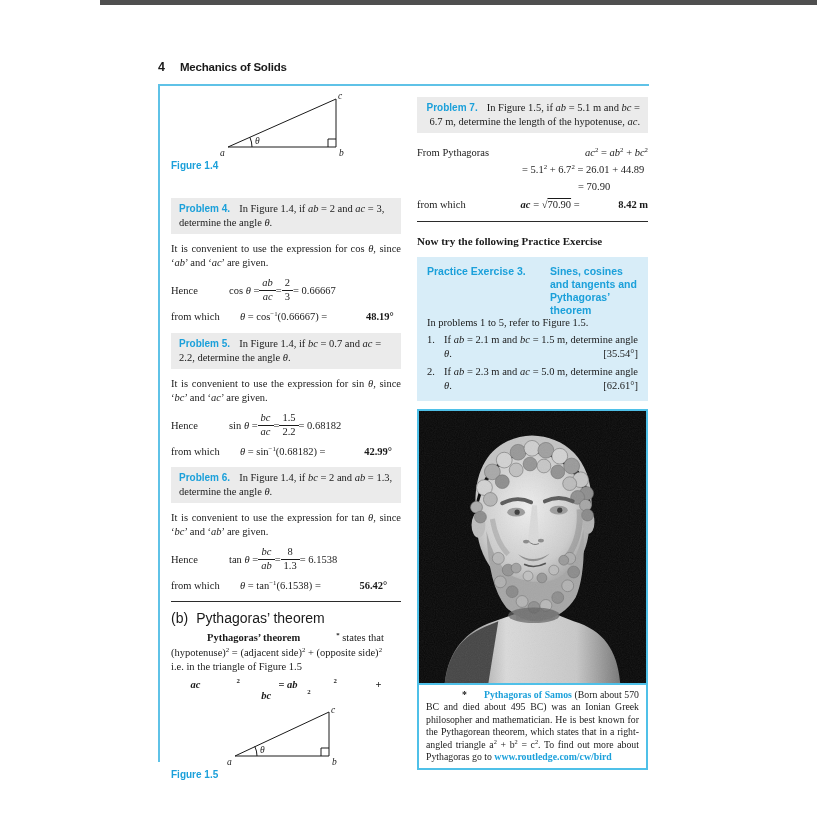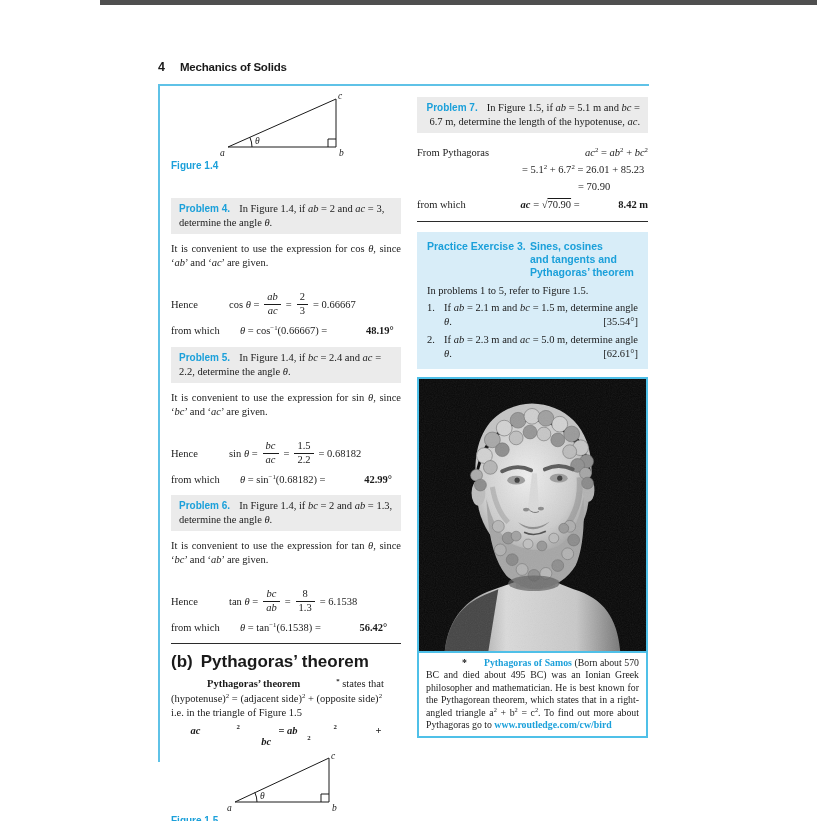--- a/index.html
+++ b/index.html
@@ -17,48 +17,48 @@
   .col-left{position:absolute;left:171px;top:90px;width:230px;}
   .col-right{position:absolute;left:417px;top:95px;width:231px;}
   .fig-svg{display:block;}
   .fig-caption{font-family:"Liberation Sans",sans-serif;font-weight:bold;font-size:10px;
     color:var(--accent-blue,#1ba0da);margin-top:2px;}
   .prob-box{background:var(--problem-box-bg,#ebebeb);padding:4px 8px;font-size:10.5px;
     line-height:14px;margin-top:27px;}
   .prob-label{font-family:"Liberation Sans",sans-serif;font-weight:bold;font-size:10px;
     color:var(--accent-blue,#1ba0da);margin-right:9px;white-space:nowrap;}
   .para{font-size:10.5px;line-height:14px;text-align:justify;margin-top:8px;}
-  .eqrow{display:flex;align-items:center;margin-top:19px;min-height:30px;font-size:10.5px;}
+  .eqrow{display:flex;align-items:center;margin-top:5px;min-height:30px;font-size:10.5px;}
   .eqlabel{width:58px;flex:none;}
-  .eq{display:inline-flex;align-items:center;gap:5px;}
+  .eq{display:inline-flex;align-items:center;}
   .frac{display:inline-block;text-align:center;line-height:12.5px;vertical-align:middle;}
   .frac .fnum{display:block;border-bottom:1px solid #1a1a1a;padding:0 3px;}
   .frac .fden{display:block;padding:0 3px;}
   .frac.it{font-style:italic;}
   .concrow{display:flex;margin-top:4px;font-size:10.5px;line-height:15px;}
   .conc-eq{margin-left:11px;}
   .rule{border:none;border-top:1.3px solid #2b2b2b;margin:8px 0 0 0;}
-  .subhead{font-family:"Liberation Sans",sans-serif;font-weight:bold;font-size:17px;margin-top:8px;}
+  .subhead{font-family:"Liberation Sans",sans-serif;font-weight:normal;font-size:14px;margin-top:8px;}
   .subhead .pfx{margin-right:8px;}
   .bodyline{font-size:10.5px;line-height:14.5px;}
   .bodyline.first{margin-top:5px;}
   .center-eq{text-align:center;font-size:10.5px;margin-top:4px;}
   .weq-row{display:flex;font-size:10.5px;line-height:16px;margin-top:1px;justify-content:space-between;}
   .weq-row.mt{margin-top:12px;}
   .weq-label{width:88px;flex:none;}
   .indent2{padding-left:105px;}
   .indent3{padding-left:161px;}
   .l4pad{padding-left:4px;}
   .nowtry{font-size:11px;font-weight:bold;margin-top:13px;}
   .practice-box{background:var(--practice-box-bg,#d8edf8);margin-top:10px;padding:8px 10px 9px 10px;}
   .pe-title{display:flex;font-family:"Liberation Sans",sans-serif;font-weight:bold;
-    font-size:10.5px;line-height:13px;color:var(--accent-blue,#1ba0da);}
+    font-size:10.5px;line-height:13px;color:var(--accent-blue,#1ba0da);gap:20px;}
   .pe-title-label{width:103px;flex:none;}
   .pe-title-lines{flex:1;}
-  .pe-intro{font-size:10.5px;margin-top:6px;}
+  .pe-intro{font-size:10.5px;}
   .pe-item{display:flex;margin-top:5px;font-size:10.5px;line-height:13.5px;}
   .pe-num{width:17px;flex:none;}
   .pe-text{flex:1;text-align:justify;}
   .pe-answer{float:right;}
   .photo-box{margin-top:8px;border:2px solid var(--photo-border,#4fc0e8);width:227px;}
   .photo{height:272px;background:#080808;overflow:hidden;}
   .photo svg{display:block;}
   .footnote{border-top:2px solid var(--photo-border,#4fc0e8);padding:4px 7px 5px 7px;
     font-size:9.8px;line-height:12.4px;text-align:justify;}
   
@@ -118,21 +118,21 @@
         </span>
       <span>= 0.66667</span>
     </span>
   </div>
   <div class="concrow">
     <span class="eqlabel">from which</span>
     <span class="conc-eq"><span class="rt-i">θ</span><span> = cos</span><span class="rt-sup">−1</span><span>(0.66667) = </span><span class="rt-b">48.19°</span></span>
   </div>
 
   <div class="prob-box" style="margin-top:9px;">
-    <span class="prob-label">Problem 5.</span><span><span>In Figure 1.4, if </span><span class="rt-i">bc</span><span> = 2.4 and </span><span class="rt-i">ac</span><span> = 2.2, determine the angle </span><span class="rt-i">θ</span><span>.</span></span>
+    <span class="prob-label">Problem 5.</span><span><span>In Figure 1.4, if </span><span class="rt-i">bc</span><span> = 0.7 and </span><span class="rt-i">ac</span><span> = 2.2, determine the angle </span><span class="rt-i">θ</span><span>.</span></span>
   </div>
   <div class="para"><span>It is convenient to use the expression for sin </span><span class="rt-i">θ</span><span>, since ‘</span><span class="rt-i">bc</span><span>’ and ‘</span><span class="rt-i">ac</span><span>’ are given.</span></div>
   <div class="eqrow">
     <span class="eqlabel">Hence</span>
     <span class="eq">
       <span><span>sin </span><span class="rt-i">θ</span><span> =</span></span>
       <span class="frac it">
           <span class="fnum">bc</span>
           <span class="fden">ac</span>
         </span>
@@ -203,32 +203,33 @@
 
   <div class="prob-box" style="margin-top:2px;text-align:right;">
     <span class="prob-label">Problem 7.</span><span><span>In Figure 1.5, if </span><span class="rt-i">ab</span><span> = 5.1 m and </span><span class="rt-i">bc</span><span> = 6.7 m, determine the length of the hypotenuse, </span><span class="rt-i">ac</span><span>.</span></span>
   </div>
 
   <div class="weq-row mt">
     <span class="weq-label">From Pythagoras</span>
     <span><span class="rt-i">ac</span><span class="rt-sup">2</span><span> = </span><span class="rt-i">ab</span><span class="rt-sup">2</span><span> + </span><span class="rt-i">bc</span><span class="rt-sup">2</span></span>
   </div>
   <div class="weq-row indent2">
-    <span><span>= 5.1</span><span class="rt-sup">2</span><span> + 6.7</span><span class="rt-sup">2</span><span> = 26.01 + 85.23</span></span>
+    <span><span>= 5.1</span><span class="rt-sup">2</span><span> + 6.7</span><span class="rt-sup">2</span><span> = 26.01 + 44.89</span></span>
   </div>
   <div class="weq-row indent3">
     <span>= 70.90</span>
   </div>
   <div class="weq-row" style="margin-top:2px;">
     <span class="weq-label">from which</span>
     <span class="l4pad"><span class="rt-bi">ac</span><span> = </span><span>√</span><span class="rt-rad">70.90</span><span> = </span><span class="rt-b">8.42 m</span></span>
   </div>
 
   <hr class="rule">
 
+  <div class="nowtry">Now try the following Practice Exercise</div>
 
   <div class="practice-box">
     <div class="pe-title">
       <span class="pe-title-label">Practice Exercise 3.</span>
       <span class="pe-title-lines">
         <span style="display:block">Sines, cosines</span>
         <span style="display:block">and tangents and</span>
         <span style="display:block">Pythagoras’ theorem</span>
       </span>
     </div>

